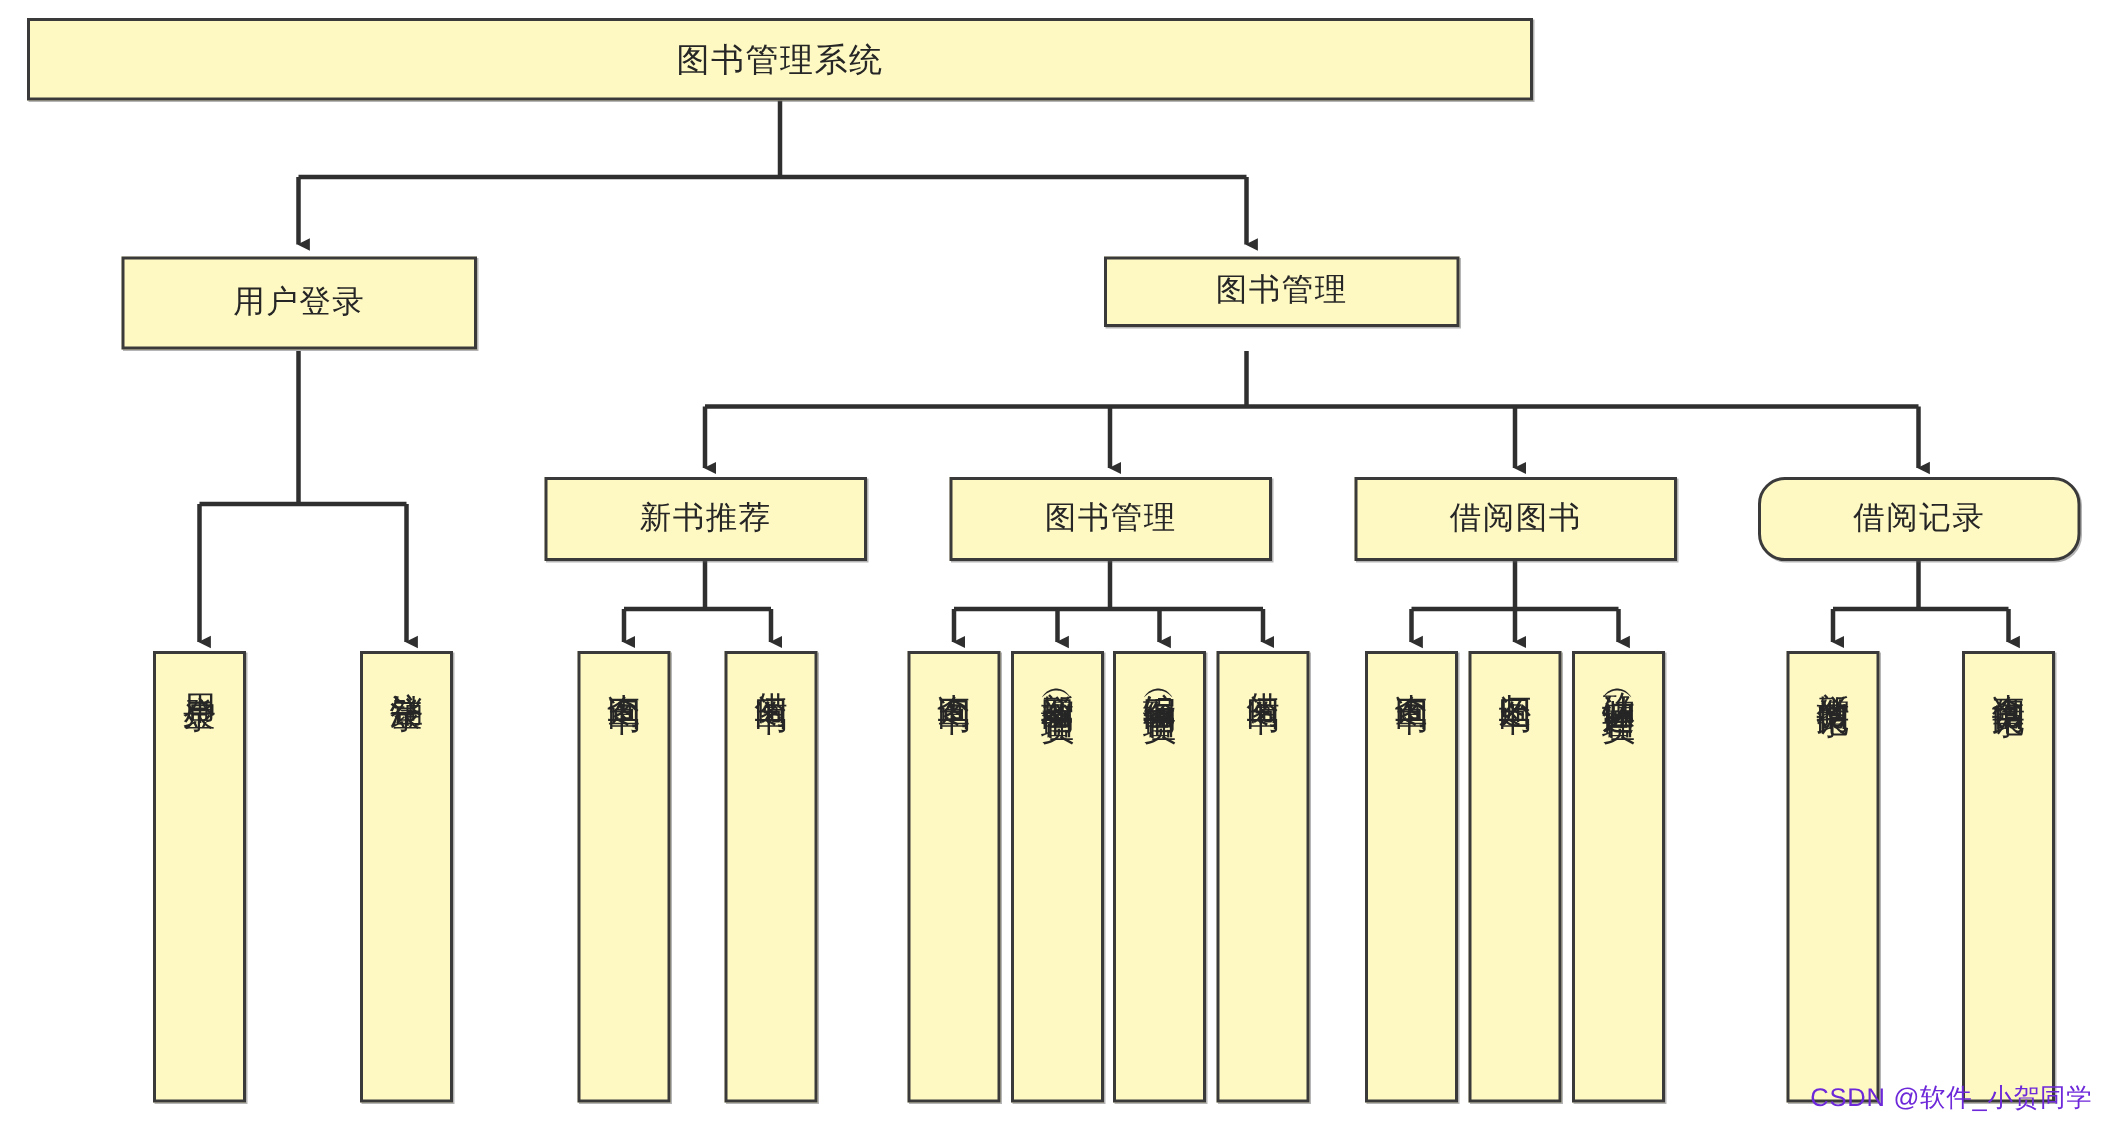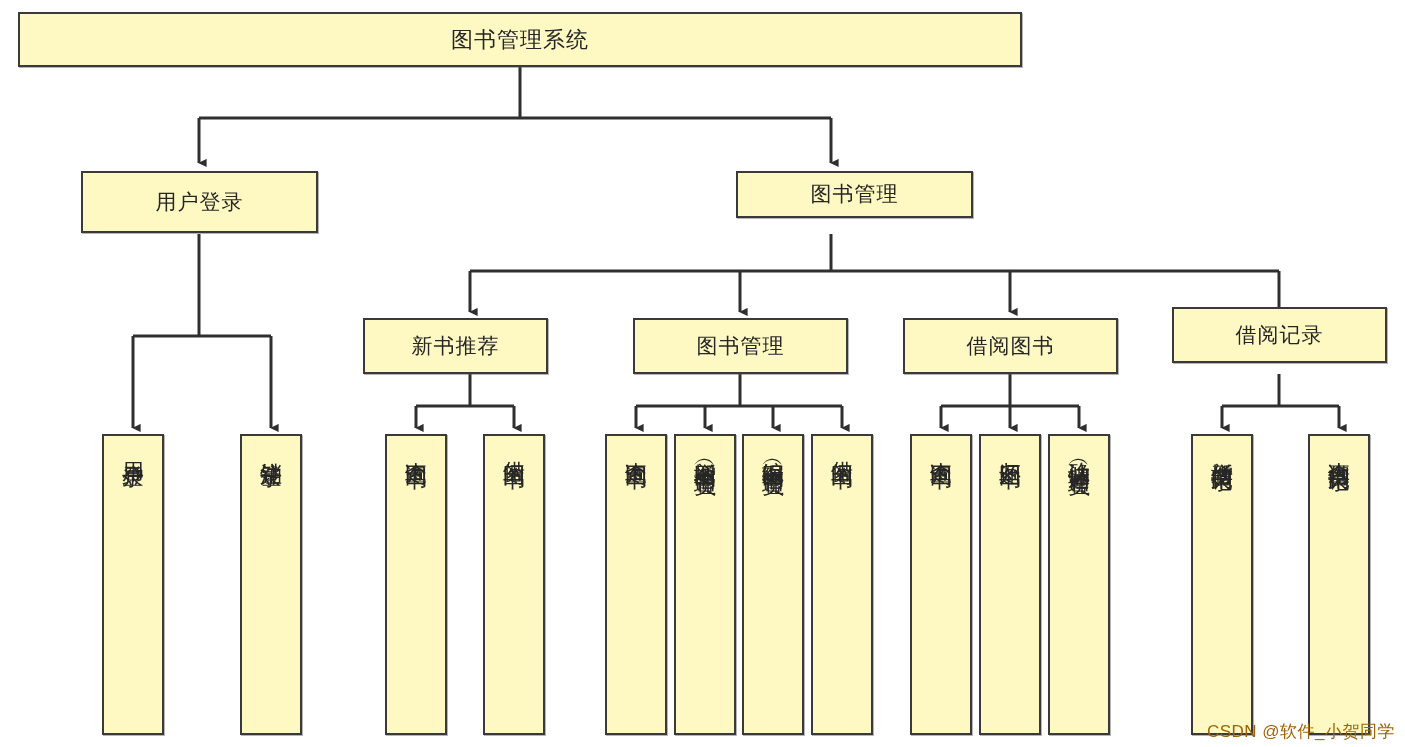--- a/index.html
+++ b/index.html
@@ -65,21 +65,21 @@
     font-size: 22px;
     line-height: 1.28;
     letter-spacing: 2px;
     margin: 0 auto;
   }
   .watermark {
     position: absolute;
     right: 10px;
     bottom: 4px;
     font-size: 17px;
-    color: #a16207;
+    color: #6d28d9;
     letter-spacing: 0.5px;
     z-index: 3;
     white-space: nowrap;
   }
 </style>
 </head>
 <body>
 
 <div id="canvas">
 
@@ -138,30 +138,30 @@
     <span class="label">图书管理系统</span>
   </div>
 
   <div class="node h-node shadow" style="left:81px;top:171px;width:237px;height:62px;">
     <span class="label">用户登录</span>
   </div>
   <div class="node h-node shadow" style="left:712px;top:171px;width:237px;height:47px;margin-left:24px;">
     <span class="label">图书管理</span>
   </div>
 
-  <div class="node h-node shadow" style="left:363px;top:318px;width:185px;height:56px;">
+  <div class="node h-node shadow" style="left:363px;top:318px;width:215px;height:56px;">
     <span class="label">新书推荐</span>
   </div>
   <div class="node h-node shadow" style="left:633px;top:318px;width:215px;height:56px;">
     <span class="label">图书管理</span>
   </div>
   <div class="node h-node shadow" style="left:903px;top:318px;width:215px;height:56px;">
     <span class="label">借阅图书</span>
   </div>
-  <div class="node h-node shadow" style="left:1172px;top:307px;width:215px;height:56px;">
+  <div class="node h-node shadow" style="left:1172px;top:318px;width:215px;height:56px;border-radius:18px;">
     <span class="label">借阅记录</span>
   </div>
 
   <div class="node v-node shadow" style="left:102px;top:434px;width:62px;height:301px;">
     <span class="label">用户登录</span>
   </div>
   <div class="node v-node shadow" style="left:240px;top:434px;width:62px;height:301px;">
     <span class="label">注销登录</span>
   </div>
 

